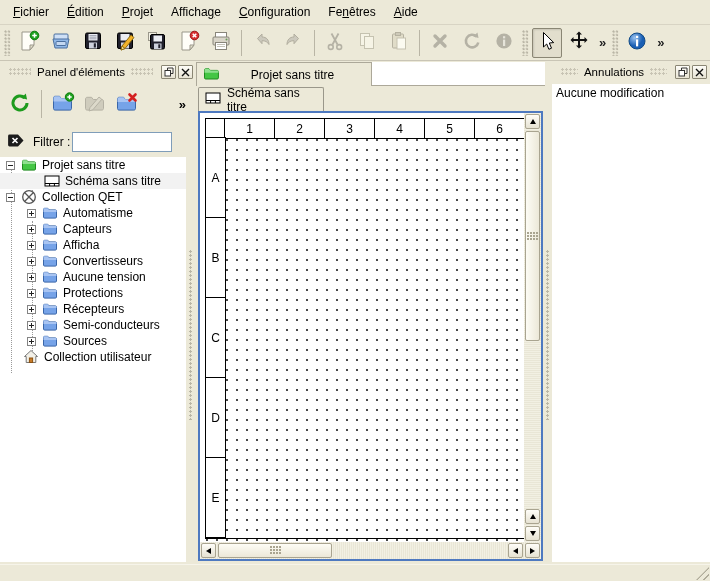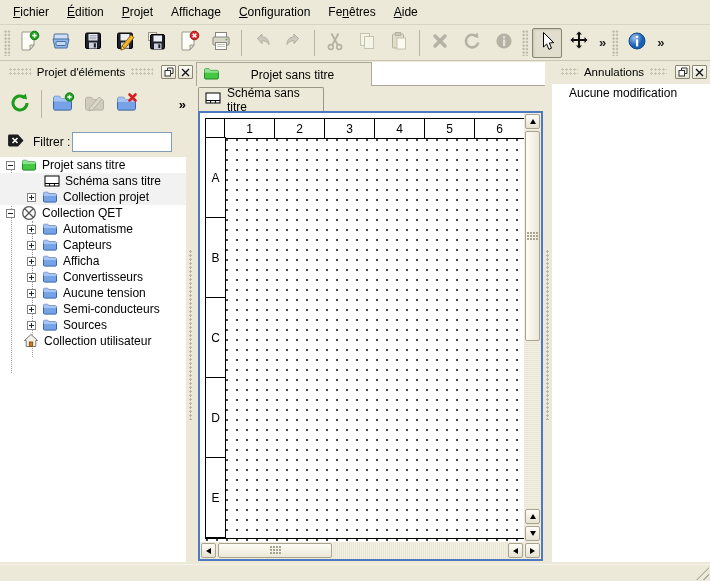--- a/index.html
+++ b/index.html
@@ -112,21 +112,21 @@
     background-image: radial-gradient(circle at 1px 1px, #a9a490 0.9px, transparent 1.1px);
     background-size:3px 3px; }
   .arr { width:0; height:0; }
   .arr.up    { border-left:3.5px solid transparent; border-right:3.5px solid transparent; border-bottom:5px solid #000; }
   .arr.down  { border-left:3.5px solid transparent; border-right:3.5px solid transparent; border-top:5px solid #000; }
   .arr.left  { border-top:3.5px solid transparent; border-bottom:3.5px solid transparent; border-right:5px solid #000; }
   .arr.right { border-top:3.5px solid transparent; border-bottom:3.5px solid transparent; border-left:5px solid #000; }
   
   .right-dock { position:absolute; left:552px; top:62px; width:158px; height:500px; }
   .undo-list { position:absolute; left:0; top:22px; width:158px; height:478px; background:#fff; }
-  .undo-item { padding:2px 17px; }
+  .undo-item { padding:2px 4px; }
   
   .statusbar { position:absolute; left:0; bottom:0; width:710px; height:17px;
     background:#ece9d8; border-top:1px solid #f6f4ea; }
   .resize-grip { position:absolute; right:1px; bottom:1px; width:13px; height:13px;
     background: repeating-linear-gradient(135deg, #b0ac9a 0 1.5px, transparent 1.5px 4.5px);
     clip-path: polygon(100% 0, 100% 100%, 0 100%); }
 </style>
 </head>
 <body>
 
@@ -303,21 +303,21 @@
           <rect x="10" y="5.8" width="2.2" height="2.2" fill="#fff"></rect>
           <rect x="10" y="9.4" width="2.2" height="7" fill="#fff"></rect>
         </svg></span>
     </span>
   <span class="tb-chev">»</span>
 </div>
 
 <div class="left-dock">
   <div class="dock-header">
     <span class="dock-tex"></span>
-    <span class="dock-title">Projet d'éléments</span>
+    <span class="dock-title">Panel d'éléments</span>
     <span class="dock-tex"></span>
     <span class="dock-btn">
         <svg width="10" height="10">
           <rect x="1" y="3.5" width="5.5" height="5.5" fill="#fff" stroke="#333"></rect>
           <path d="M3.5 3.5V1h5.5v5.5h-2.5" fill="none" stroke="#333"></path>
         </svg>
       </span>
     <span class="dock-btn">
         <svg width="9" height="9">
           <path d="M1 1l7 7M8 1L1 8" stroke="#111" stroke-width="1.4"></path>
@@ -383,28 +383,20 @@
       <span class="lbl">Projet sans titre</span>
     </div>
     <div class="trow d1 alt">
       <span class="exp-spacer"></span>
       <span class="ticon"><svg width="16" height="16">
             <rect x="1" y="3" width="14" height="10" fill="#fff" stroke="#000"></rect>
             <path d="M1 10.5h14M5.6 10.5V13M10.4 10.5V13" stroke="#000"></path>
           </svg></span>
       <span class="lbl">Schéma sans titre</span>
     </div>
-    <div class="trow d1 alt">
-      <span class="exp plus"></span>
-      <span class="ticon"><svg width="16" height="16">
-            <path d="M1.5 4.5c0-.7.5-1.2 1.1-1.2h3.2l1.2 1.6h6.4c.6 0 1.1.5 1.1 1.1v6c0 .6-.5 1.1-1.1 1.1H2.6c-.6 0-1.1-.5-1.1-1.1z" fill="#76a3e8" stroke="#3a66a8"></path>
-            <path d="M1.5 7h13V6c0-.6-.5-1.1-1.1-1.1H7L5.8 3.3H2.6c-.6 0-1.1.5-1.1 1.2z" fill="#a8c4f2"></path>
-          </svg></span>
-      <span class="lbl">Collection projet</span>
-    </div>
     <div class="trow d0">
       <span class="exp"></span>
       <span class="ticon"><svg width="16" height="16">
             <circle cx="8" cy="8" r="6.3" fill="#fff" stroke="#555" stroke-width="1.3"></circle>
             <path d="M3.8 3.8l8.4 8.4M12.2 3.8l-8.4 8.4" stroke="#555" stroke-width="1.3"></path>
           </svg></span>
       <span class="lbl">Collection QET</span>
     </div>
 
     <div class="trow d1">
@@ -439,20 +431,36 @@
           </svg></span>
       <span class="lbl">Convertisseurs</span>
     </div>
     <div class="trow d1">
       <span class="exp plus"></span>
       <span class="ticon"><svg width="16" height="16">
             <path d="M1.5 4.5c0-.7.5-1.2 1.1-1.2h3.2l1.2 1.6h6.4c.6 0 1.1.5 1.1 1.1v6c0 .6-.5 1.1-1.1 1.1H2.6c-.6 0-1.1-.5-1.1-1.1z" fill="#76a3e8" stroke="#3a66a8"></path>
             <path d="M1.5 7h13V6c0-.6-.5-1.1-1.1-1.1H7L5.8 3.3H2.6c-.6 0-1.1.5-1.1 1.2z" fill="#a8c4f2"></path>
           </svg></span>
       <span class="lbl">Aucune tension</span>
+    </div>
+    <div class="trow d1">
+      <span class="exp plus"></span>
+      <span class="ticon"><svg width="16" height="16">
+            <path d="M1.5 4.5c0-.7.5-1.2 1.1-1.2h3.2l1.2 1.6h6.4c.6 0 1.1.5 1.1 1.1v6c0 .6-.5 1.1-1.1 1.1H2.6c-.6 0-1.1-.5-1.1-1.1z" fill="#76a3e8" stroke="#3a66a8"></path>
+            <path d="M1.5 7h13V6c0-.6-.5-1.1-1.1-1.1H7L5.8 3.3H2.6c-.6 0-1.1.5-1.1 1.2z" fill="#a8c4f2"></path>
+          </svg></span>
+      <span class="lbl">Protections</span>
+    </div>
+    <div class="trow d1">
+      <span class="exp plus"></span>
+      <span class="ticon"><svg width="16" height="16">
+            <path d="M1.5 4.5c0-.7.5-1.2 1.1-1.2h3.2l1.2 1.6h6.4c.6 0 1.1.5 1.1 1.1v6c0 .6-.5 1.1-1.1 1.1H2.6c-.6 0-1.1-.5-1.1-1.1z" fill="#76a3e8" stroke="#3a66a8"></path>
+            <path d="M1.5 7h13V6c0-.6-.5-1.1-1.1-1.1H7L5.8 3.3H2.6c-.6 0-1.1.5-1.1 1.2z" fill="#a8c4f2"></path>
+          </svg></span>
+      <span class="lbl">Récepteurs</span>
     </div>
     <div class="trow d1">
       <span class="exp plus"></span>
       <span class="ticon"><svg width="16" height="16">
             <path d="M1.5 4.5c0-.7.5-1.2 1.1-1.2h3.2l1.2 1.6h6.4c.6 0 1.1.5 1.1 1.1v6c0 .6-.5 1.1-1.1 1.1H2.6c-.6 0-1.1-.5-1.1-1.1z" fill="#76a3e8" stroke="#3a66a8"></path>
             <path d="M1.5 7h13V6c0-.6-.5-1.1-1.1-1.1H7L5.8 3.3H2.6c-.6 0-1.1.5-1.1 1.2z" fill="#a8c4f2"></path>
           </svg></span>
       <span class="lbl">Semi-conducteurs</span>
     </div>
     <div class="trow d1">

